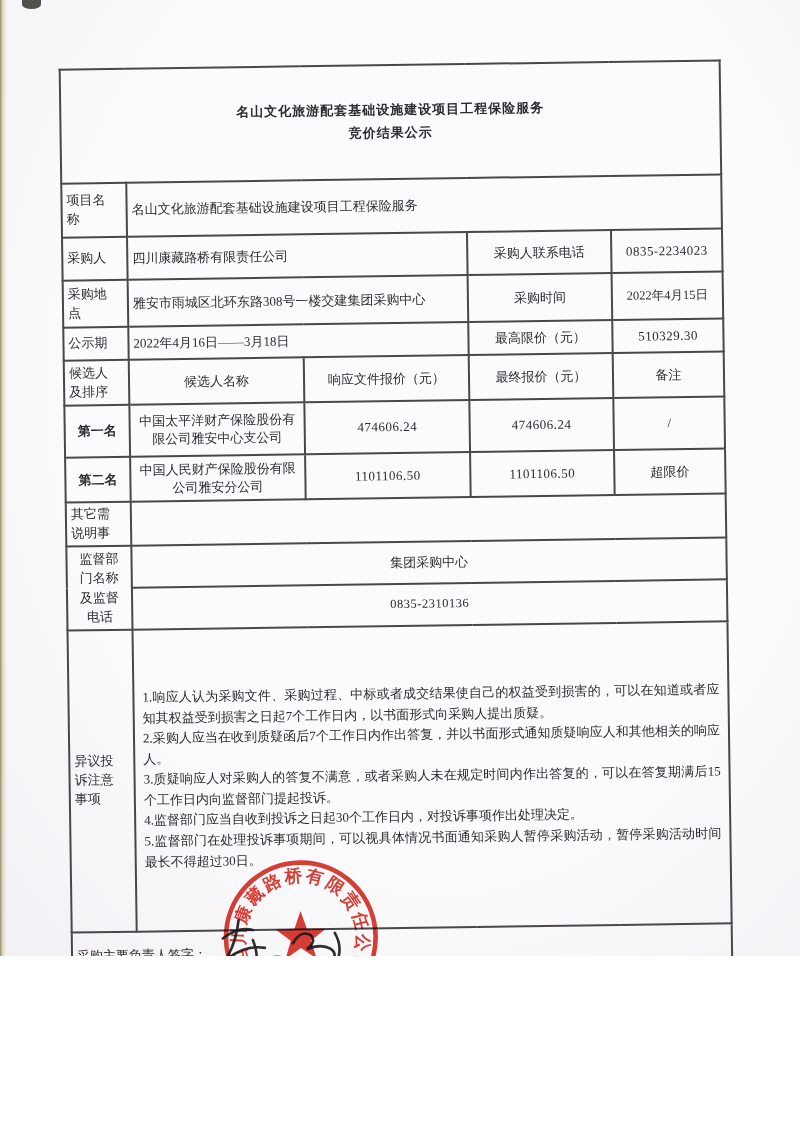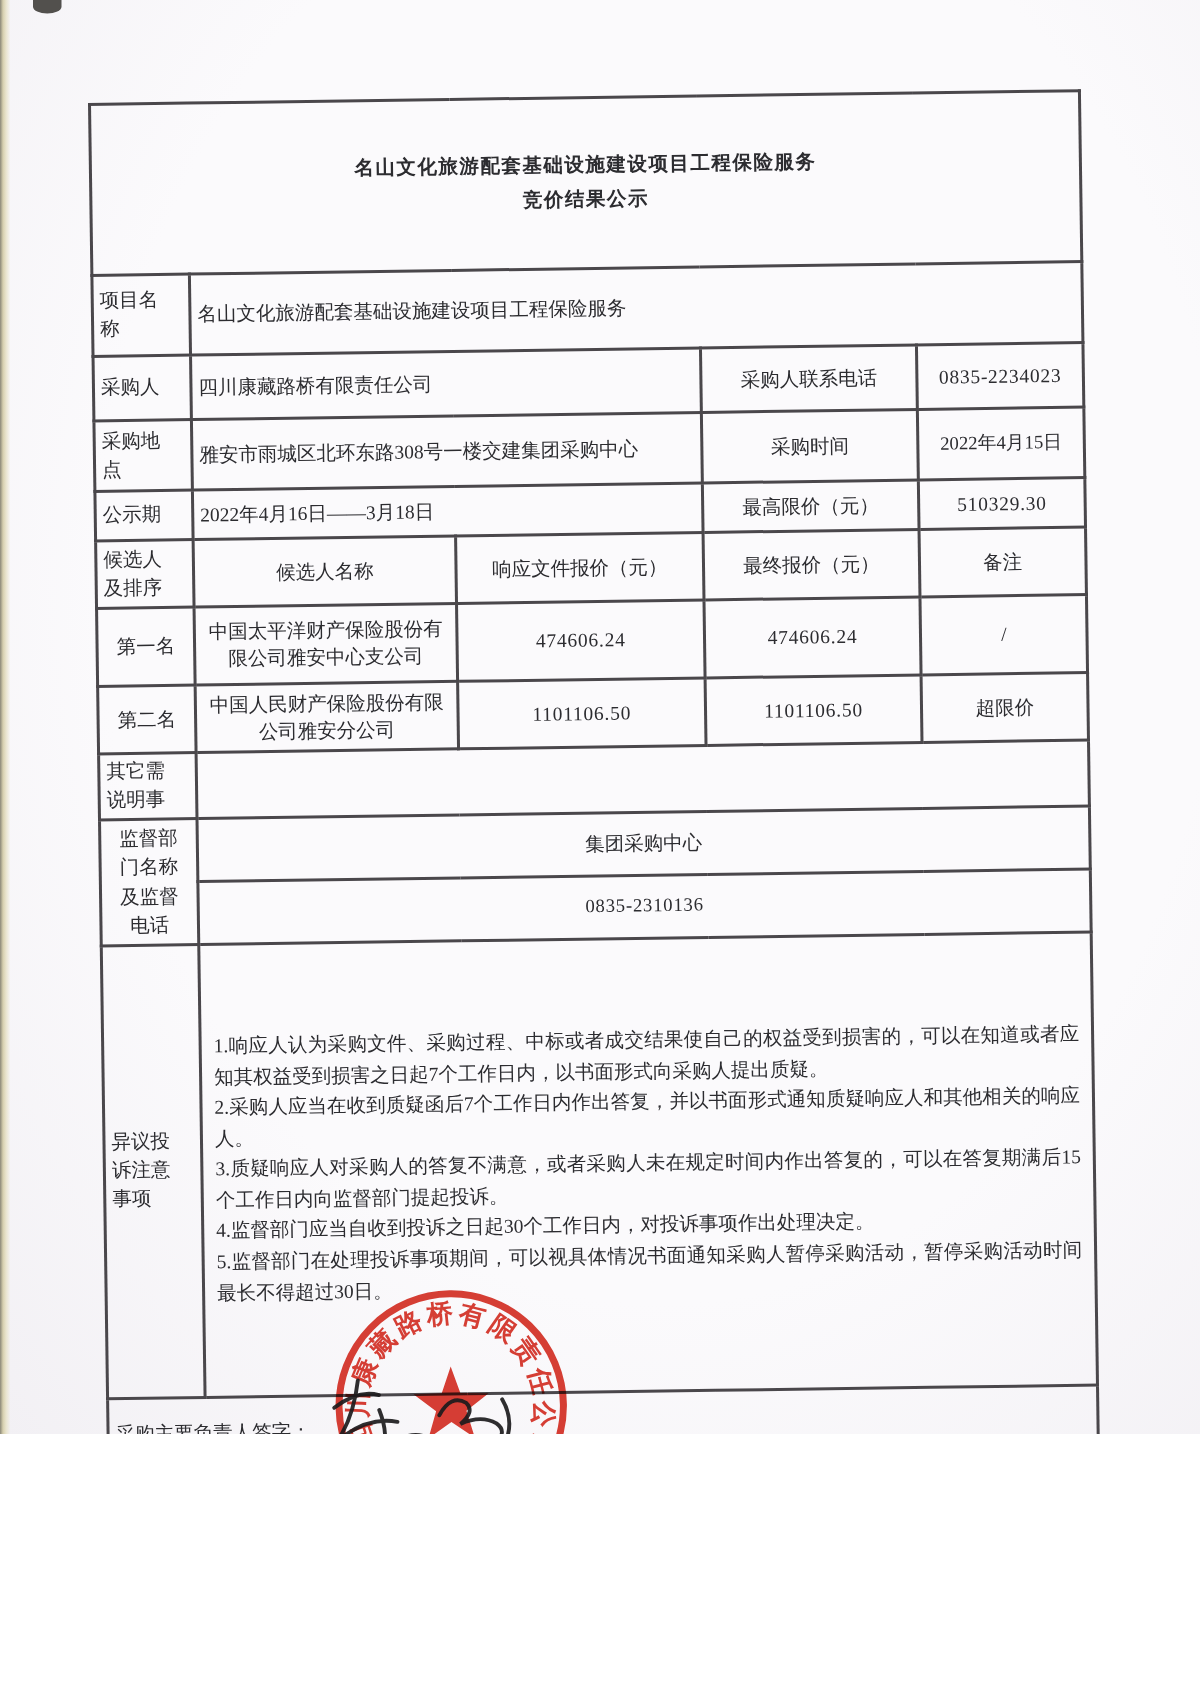--- a/index.html
+++ b/index.html
@@ -28,21 +28,21 @@
     overflow:hidden;
   }
   table.doc{border:1px solid #4a474b;}
   .title-cell{text-align:center;font-weight:bold;font-size:17.5px;letter-spacing:1px;line-height:1.75;}
   .lab{white-space:pre-line;text-align:left;line-height:1.45;font-size:13px;padding-left:3px;}
   .lab-c{white-space:pre-line;text-align:center;line-height:1.5;font-size:13px;}
   .val-l{text-align:left;font-size:13px;}
   .val-c{text-align:center;font-size:13px;}
   .num{font-size:12px;letter-spacing:.5px;text-align:center;}
   .cand-name{font-size:11.5px;text-align:center;line-height:1.35;padding:1px 6px;}
-  .cand-rank{text-align:center;font-size:12.5px;}
+  .cand-rank{text-align:center;font-size:12.5px;font-weight:bold;}
   .head-c{text-align:center;font-size:13px;}
   .complaint-cell{vertical-align:middle;}
   .complaint-text{font-size:13px;line-height:1.58;text-align:justify;padding:0 4px;}
   .sign-cell{font-size:13.5px;text-align:left;padding-left:4px;}
 
   .stamp{position:absolute;left:145px;top:787px;width:170px;height:170px;
     mix-blend-mode:multiply;opacity:.88;}
   .signature{position:absolute;left:138px;top:838px;width:170px;height:75px;}
 </style>
 </head>

